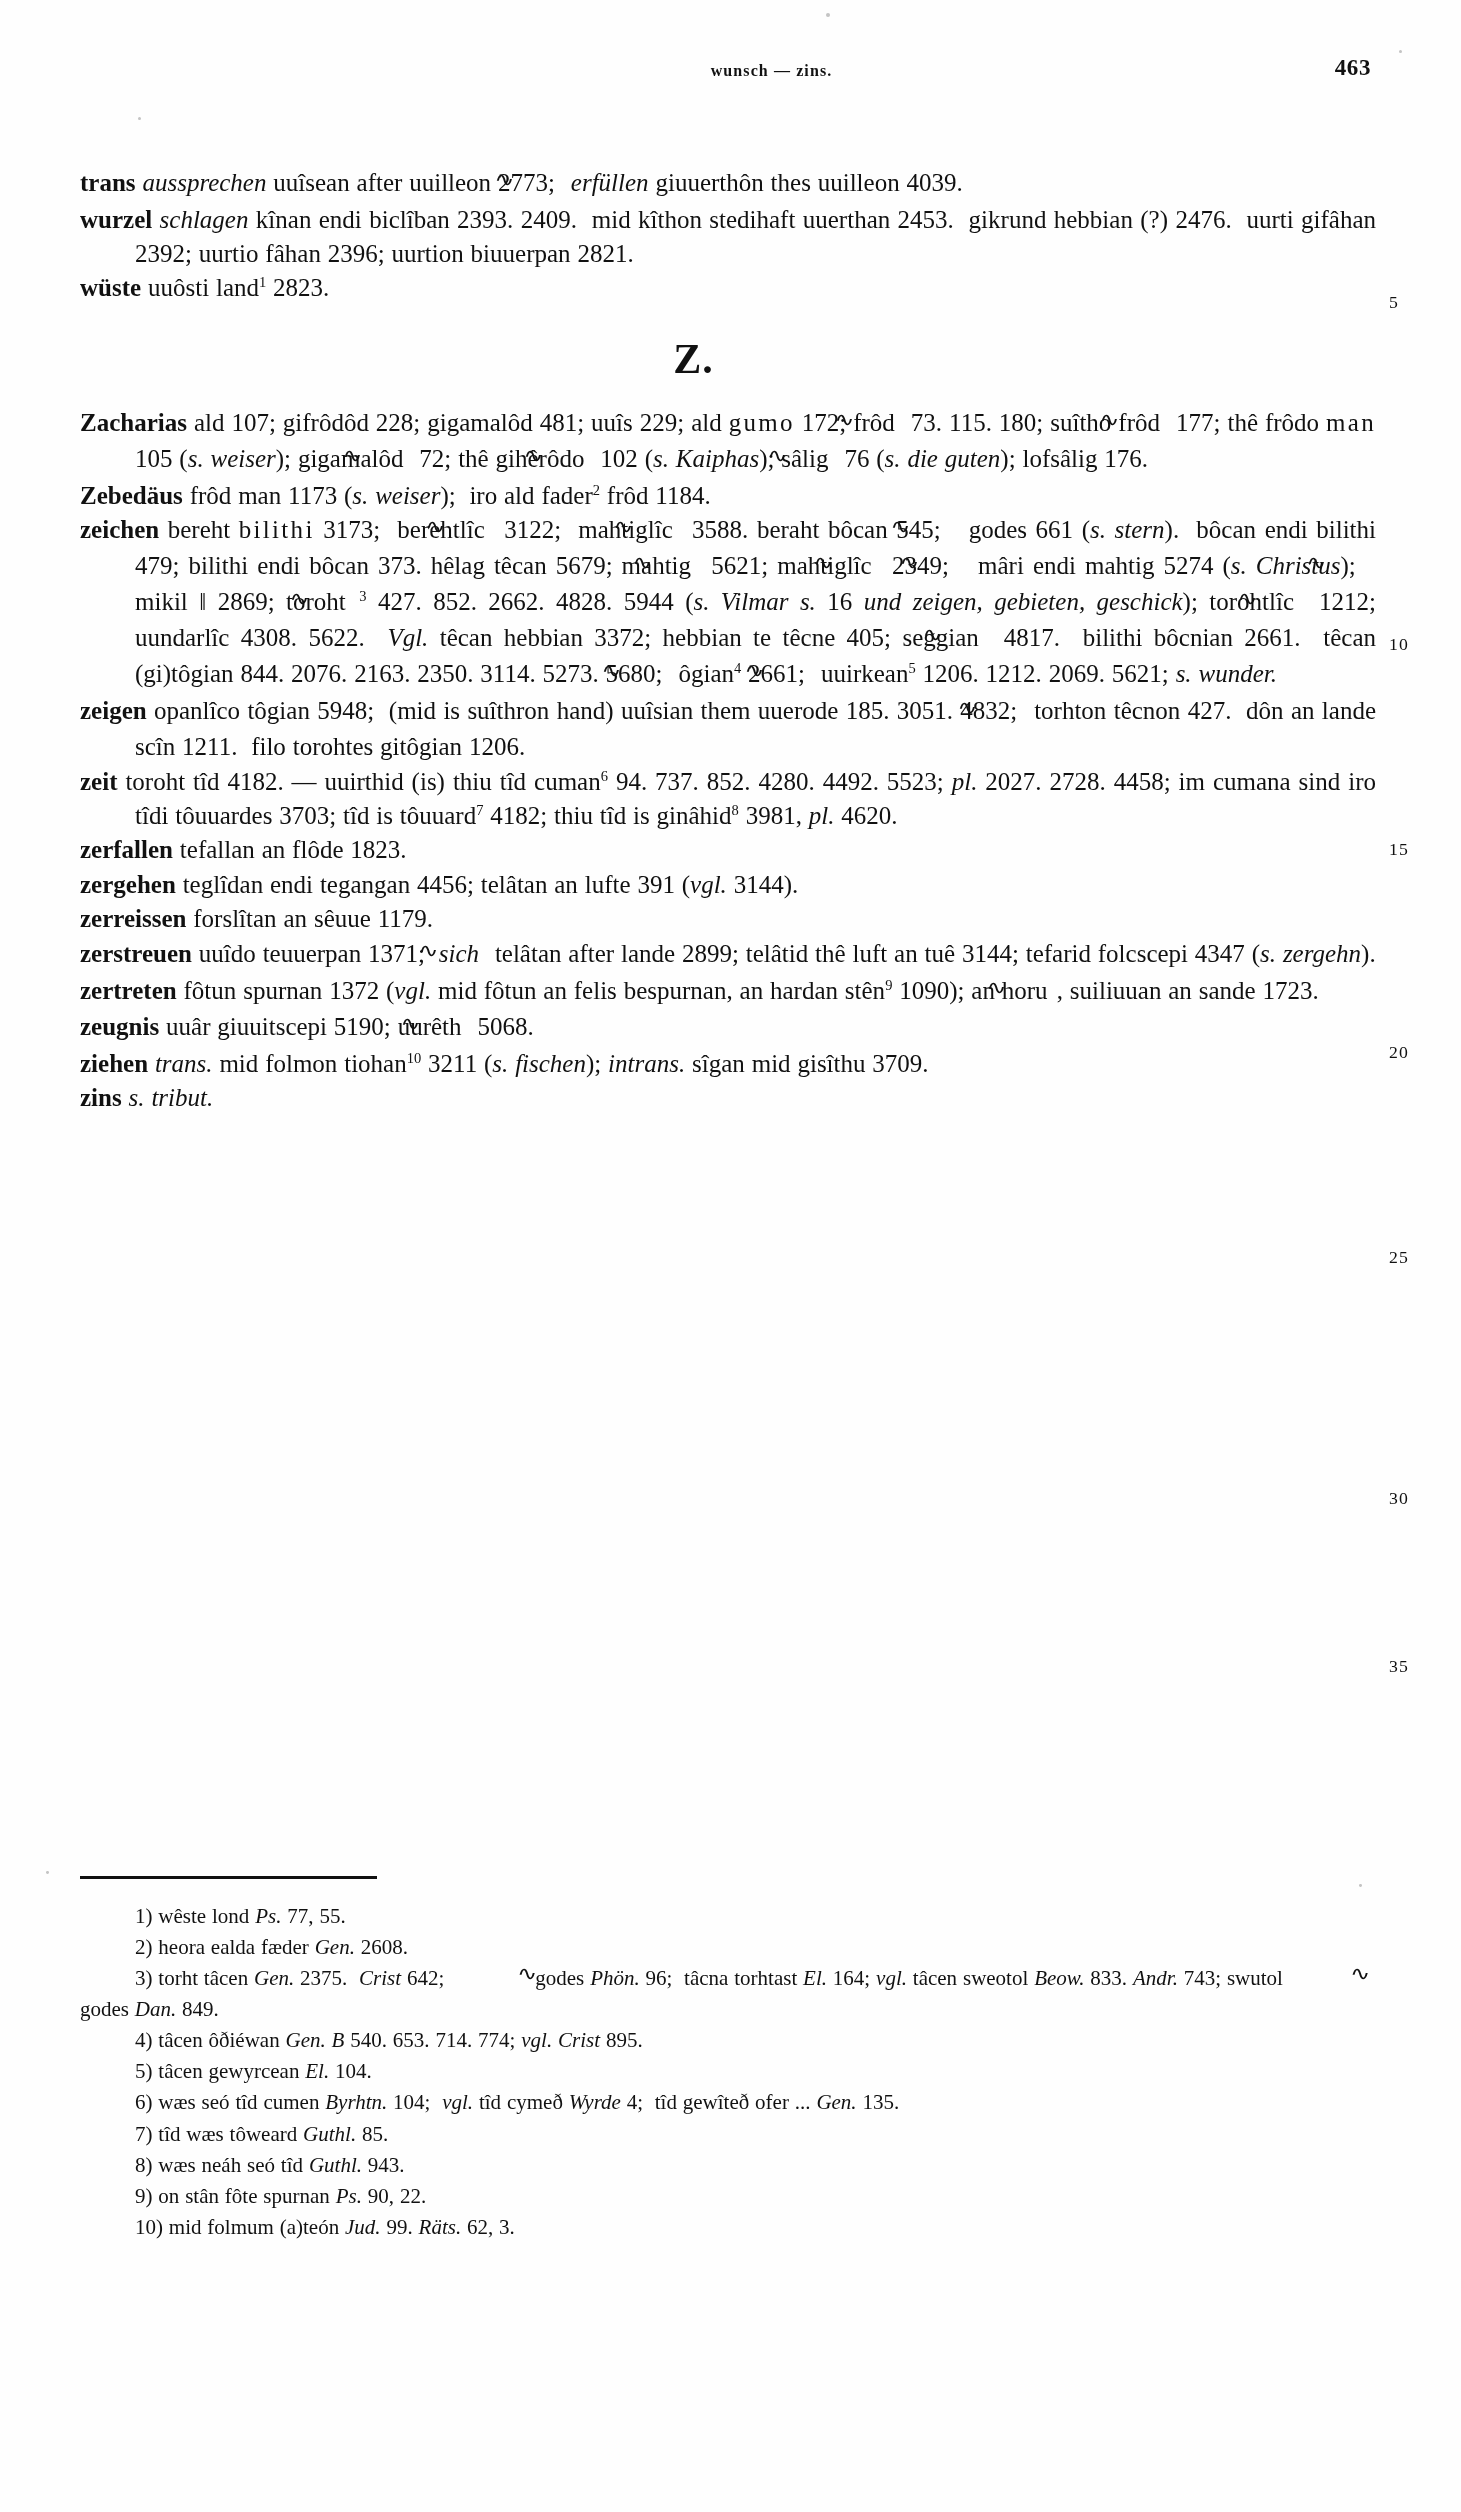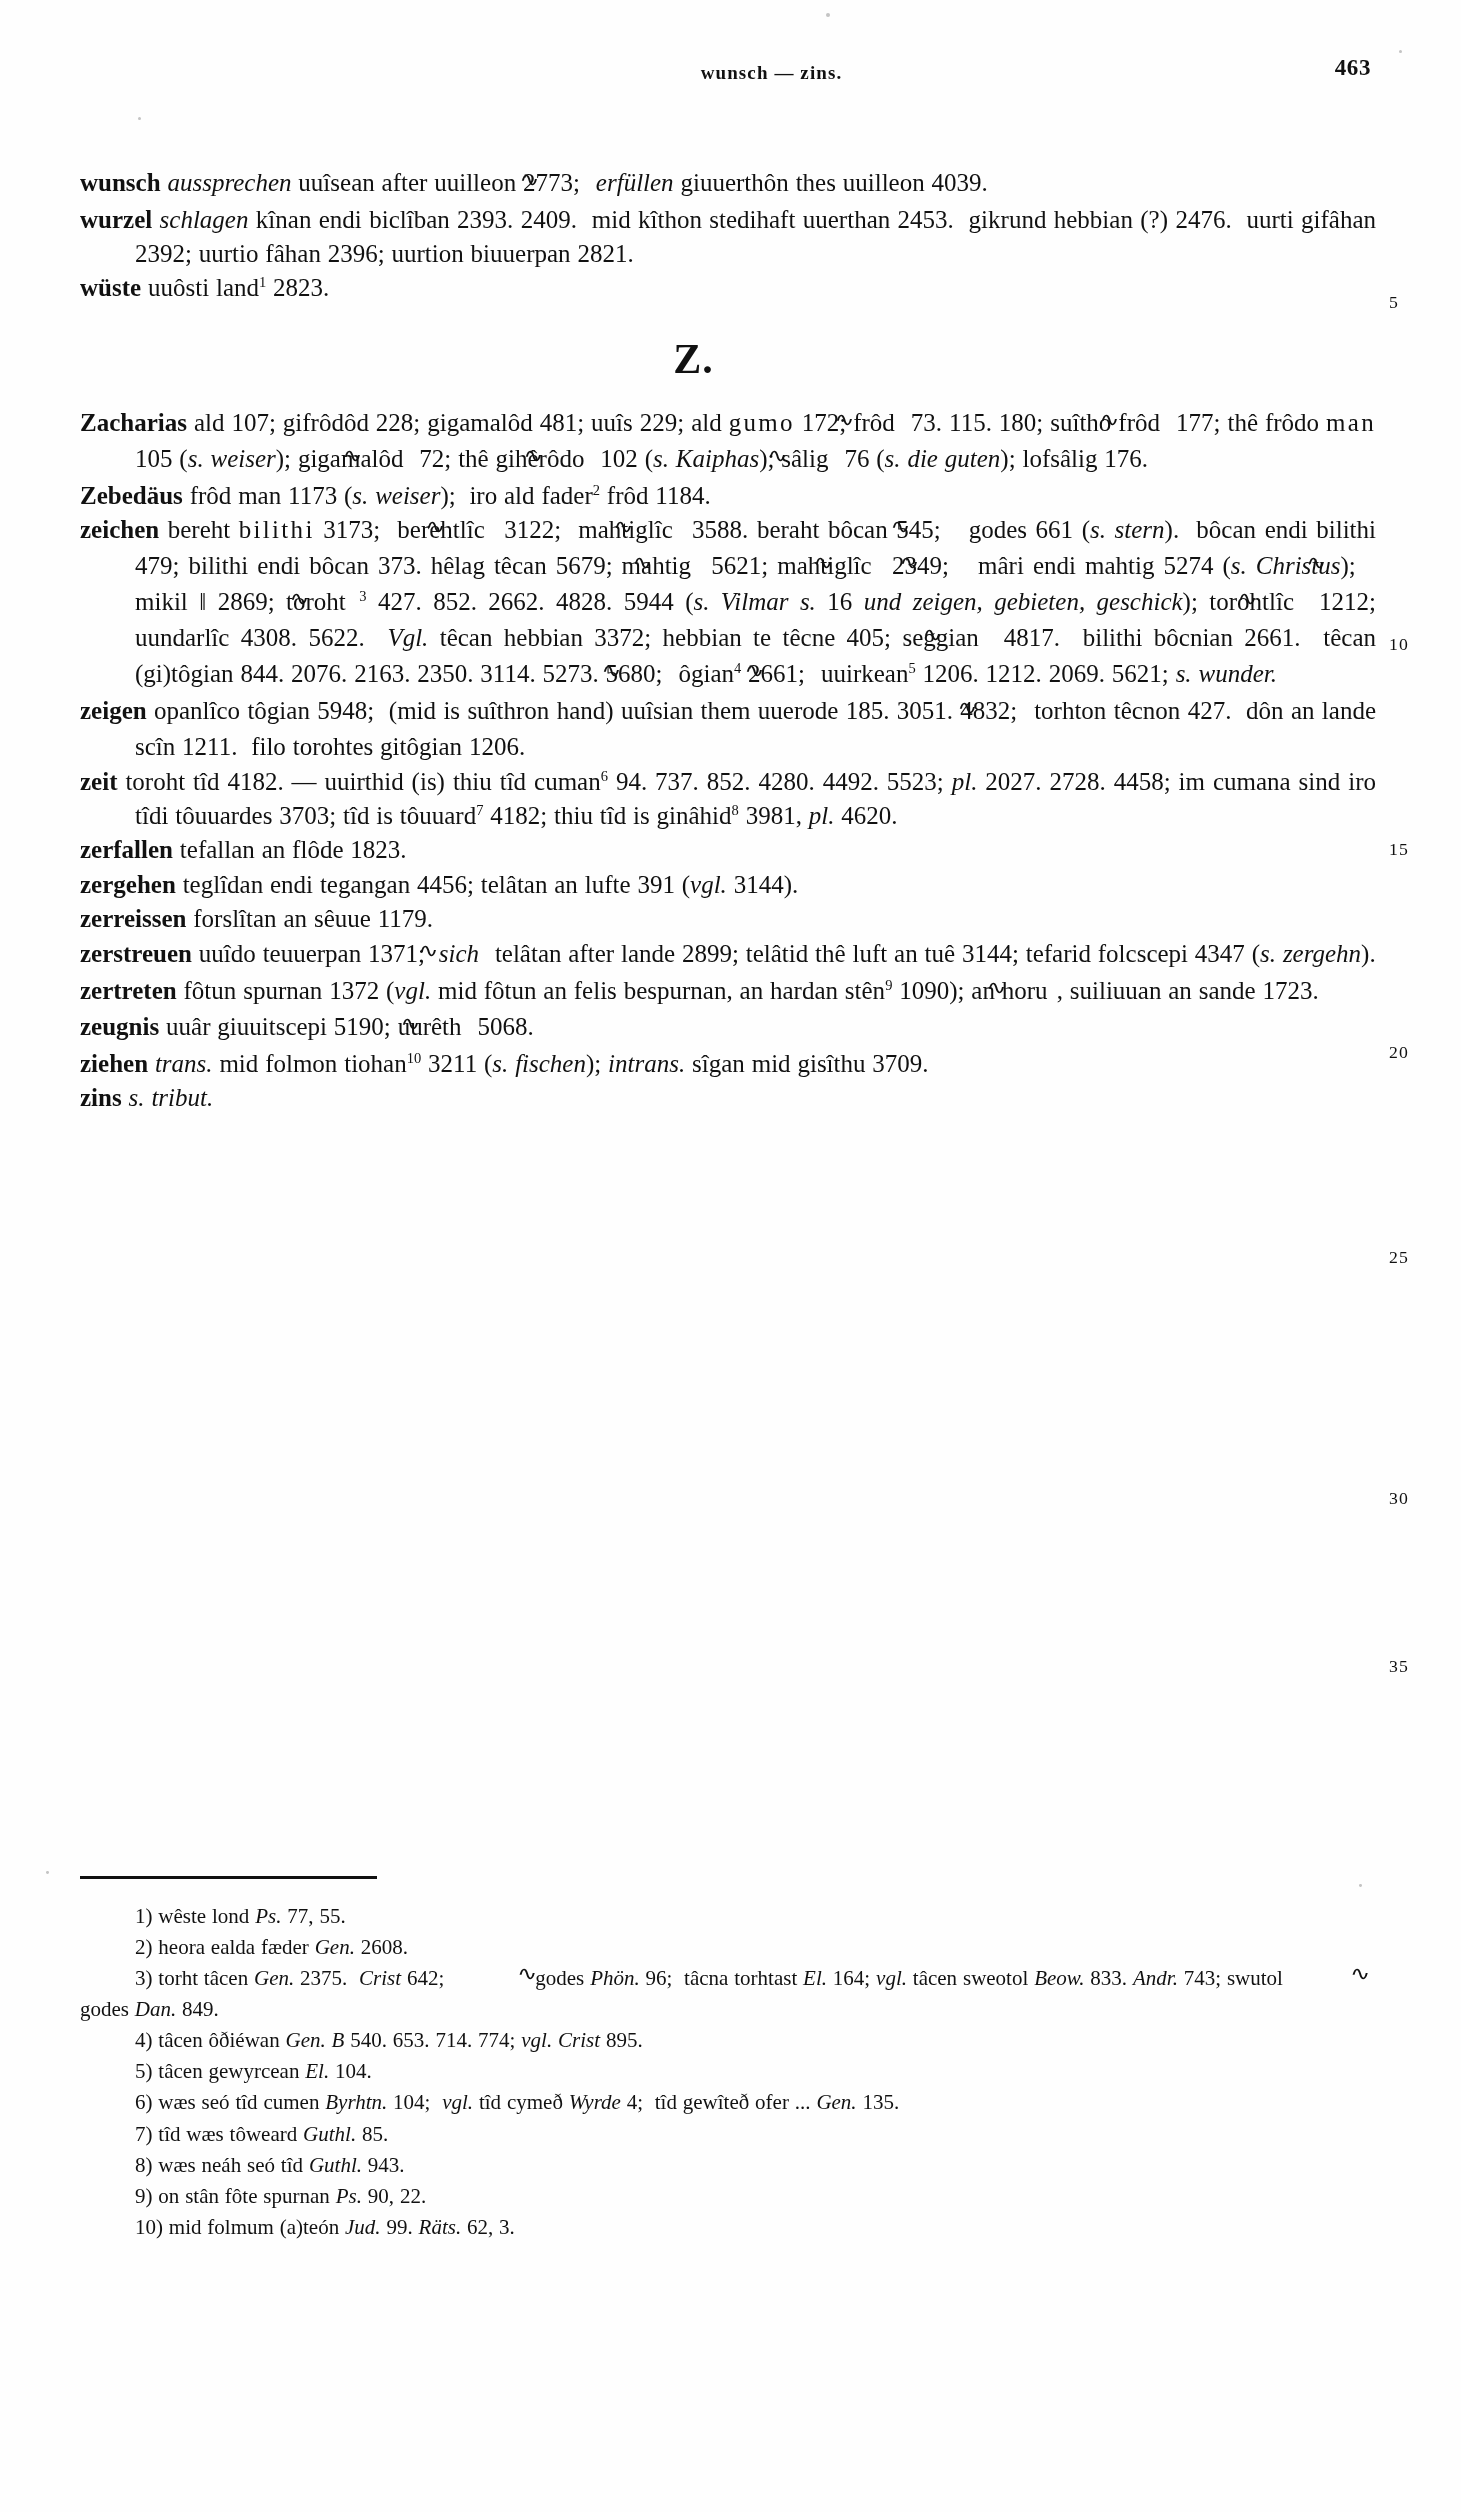--- a/index.html
+++ b/index.html
@@ -23,21 +23,21 @@
     position: absolute;
     top: 62px;
     left: 103px;
     right: 91px;
     height: 40px;
   }
   .runhead-title {
     position: absolute;
     left: 0; right: 0;
     text-align: center;
-    font-size: 19px;
+    font-size: 16px;
     font-weight: bold;
     letter-spacing: 1.1px;
     padding-left: 69px;
   }
   .runhead-pageno {
     position: absolute;
     right: 0;
     top: -6.9px;
     font-size: 23px;
     font-weight: bold;
@@ -145,21 +145,21 @@
   <div class="speck" style="left:46px;top:1871px;width:2.9px;height:2.9px;"></div>
   <div class="speck" style="left:1359px;top:1884px;width:2.9px;height:2.9px;"></div>
 
   <div class="runhead">
     <div class="runhead-title">wunsch — zins.</div>
     <div class="runhead-pageno">463</div>
   </div>
 
   <div class="body">
     <div id="pre-entries">
-        <p class="entry"><span class="hw">wunsch</span> <span class="it">aussprechen</span> uuîsean after uuilleon 2773; <span class="tilde">∿</span> <span class="it">erfüllen</span> giuuerthôn thes uuilleon 4039.</p>
+        <p class="entry"><span class="hw">trans</span> <span class="it">aussprechen</span> uuîsean after uuilleon 2773; <span class="tilde">∿</span> <span class="it">erfüllen</span> giuuerthôn thes uuilleon 4039.</p>
         <p class="entry"><span class="hw">wurzel</span> <span class="it">schlagen</span> kînan endi biclîban 2393. 2409.&nbsp; mid kîthon stedihaft uuerthan 2453.&nbsp; gikrund hebbian (?) 2476.&nbsp; uurti gifâhan 2392; uurtio fâhan 2396; uurtion biuuerpan 2821.</p>
         <p class="entry"><span class="hw">wüste</span> uuôsti land<sup>1</sup> 2823.</p>
       </div>
     <div class="sectionletter">Z.</div>
     <div id="post-entries">
         <p class="entry"><span class="hw">Zacharias</span> ald 107; gifrôdôd 228; gigamalôd 481; uuîs 229; ald <span class="sp">gumo</span> 172; frôd <span class="tilde">∿</span> 73. 115. 180; suîtho frôd <span class="tilde">∿</span> 177; thê frôdo <span class="sp">man</span> 105 (<span class="it">s. weiser</span>); gigamalôd <span class="tilde">∿</span> 72; thê gihêrôdo <span class="tilde">∿</span> 102 (<span class="it">s. Kaiphas</span>); sâlig <span class="tilde">∿</span> 76 (<span class="it">s. die guten</span>); lofsâlig 176.</p>
         <p class="entry"><span class="hw">Zebedäus</span> frôd man 1173 (<span class="it">s. weiser</span>);&nbsp; iro ald fader<sup>2</sup> frôd 1184.</p>
         <p class="entry"><span class="hw">zeichen</span> bereht <span class="sp">bilithi</span> 3173;&nbsp; berehtlîc <span class="tilde">∿</span> 3122;&nbsp; mahtiglîc <span class="tilde">∿</span> 3588. beraht bôcan 545;&nbsp; <span class="tilde">∿</span> godes 661 (<span class="it">s. stern</span>).&nbsp; bôcan endi bilithi 479; bilithi endi bôcan 373. hêlag têcan 5679; mahtig <span class="tilde">∿</span> 5621; mahtiglîc <span class="tilde">∿</span> 2349;&nbsp; <span class="tilde">∿</span> mâri endi mahtig 5274 (<span class="it">s. Christus</span>);&nbsp; <span class="tilde">∿</span> mikil ‖ 2869; toroht <span class="tilde">∿</span><sup>3</sup> 427. 852. 2662. 4828. 5944 (<span class="it">s. Vilmar s.</span> 16 <span class="it">und zeigen, gebieten, geschick</span>); torohtlîc <span class="tilde">∿</span> 1212; uundarlîc 4308. 5622.&nbsp; <span class="it">Vgl.</span> têcan hebbian 3372; hebbian te têcne 405; seggian <span class="tilde">∿</span> 4817.&nbsp; bilithi bôcnian 2661.&nbsp; têcan (gi)tôgian 844. 2076. 2163. 2350. 3114. 5273. 5680; <span class="tilde">∿</span> ôgian<sup>4</sup> 2661; <span class="tilde">∿</span> uuirkean<sup>5</sup> 1206. 1212. 2069. 5621; <span class="it">s. wunder.</span></p>
         <p class="entry"><span class="hw">zeigen</span> opanlîco tôgian 5948;&nbsp; (mid is suîthron hand) uuîsian them uuerode 185. 3051. 4832; <span class="tilde">∿</span> torhton têcnon 427.&nbsp; dôn an lande scîn 1211.&nbsp; filo torohtes gitôgian 1206.</p>
         <p class="entry"><span class="hw">zeit</span> toroht tîd 4182. — uuirthid (is) thiu tîd cuman<sup>6</sup> 94. 737. 852. 4280. 4492. 5523; <span class="it">pl.</span> 2027. 2728. 4458; im cumana sind iro tîdi tôuuardes 3703; tîd is tôuuard<sup>7</sup> 4182; thiu tîd is ginâhid<sup>8</sup> 3981, <span class="it">pl.</span> 4620.</p>

